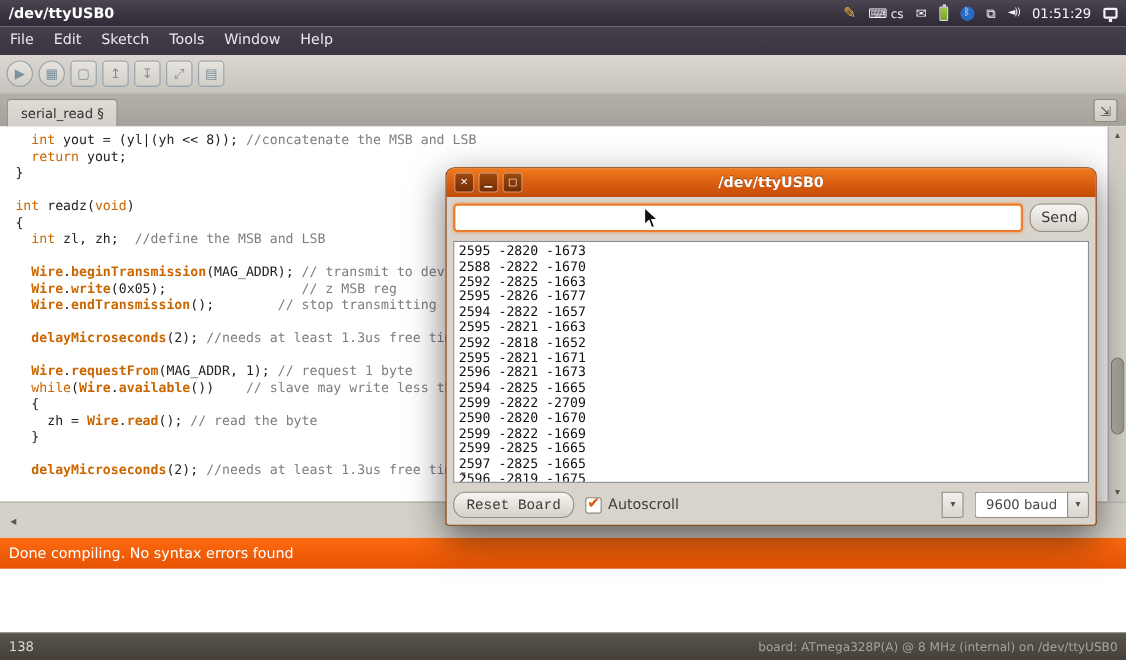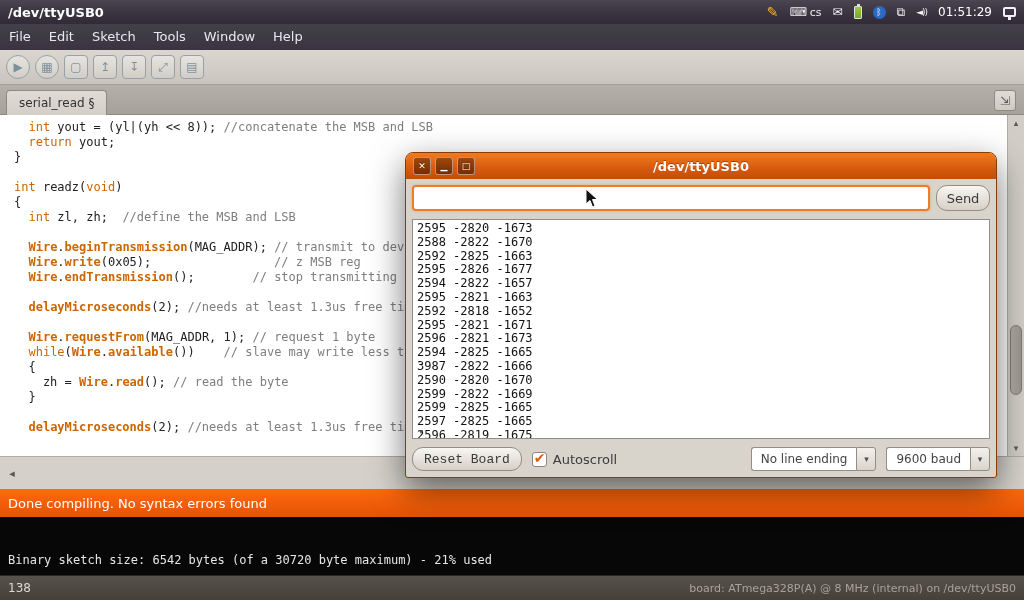--- a/index.html
+++ b/index.html
@@ -211,23 +211,20 @@
 
   <div class="hscroll">
     <div class="hs-btn" style="left:3px">◂</div>
     <div class="hs-btn" style="right:20px">▸</div>
   </div>
 
   <div class="status-bar">
     <span>Done compiling. No syntax errors found</span>
   </div>
 
-  <div class="console">
-    <span>Binary sketch size: 6542 bytes (of a 30720 byte maximum) - 21% used</span>
-  </div>
 
   <div class="footer">
     <span class="footer-left">138</span>
     <span class="footer-right">board: ATmega328P(A) @ 8 MHz (internal) on /dev/ttyUSB0</span>
   </div>
 
   <div class="sm-window">
     <div class="sm-title">
       <div class="sm-buttons">
         <div class="sm-btn">✕</div>
@@ -246,21 +243,21 @@
             <div class="serial-line">2595 -2820 -1673</div>
             <div class="serial-line">2588 -2822 -1670</div>
             <div class="serial-line">2592 -2825 -1663</div>
             <div class="serial-line">2595 -2826 -1677</div>
             <div class="serial-line">2594 -2822 -1657</div>
             <div class="serial-line">2595 -2821 -1663</div>
             <div class="serial-line">2592 -2818 -1652</div>
             <div class="serial-line">2595 -2821 -1671</div>
             <div class="serial-line">2596 -2821 -1673</div>
             <div class="serial-line">2594 -2825 -1665</div>
-            <div class="serial-line">3987 -2822 -1666</div>
+            <div class="serial-line">2599 -2822 -2709</div>
             <div class="serial-line">2590 -2820 -1670</div>
             <div class="serial-line">2599 -2822 -1669</div>
             <div class="serial-line">2599 -2825 -1665</div>
             <div class="serial-line">2597 -2825 -1665</div>
             <div class="serial-line">2596 -2819 -1675</div>
           </div>
         <div class="sm-vscroll">
           <div class="smv-arrow" style="top:0">▴</div>
           <div class="smv-thumb"></div>
           <div class="smv-arrow" style="bottom:0">▾</div>
@@ -269,21 +266,20 @@
       <div class="sm-bottom">
         <div class="gtk-btn sm-reset">Reset Board</div>
         <div class="cb-wrap">
           <div class="checkbox">
             <span class="mark">✔</span>
           </div>
           <span class="cb-label">Autoscroll</span>
         </div>
         <div class="spacer"></div>
         <div class="combo">
-          <div class="combo-text">No line ending</div>
           <div class="combo-arrow">▾</div>
         </div>
         <div class="combo">
           <div class="combo-text">9600 baud</div>
           <div class="combo-arrow">▾</div>
         </div>
       </div>
     </div>
   </div>
 

